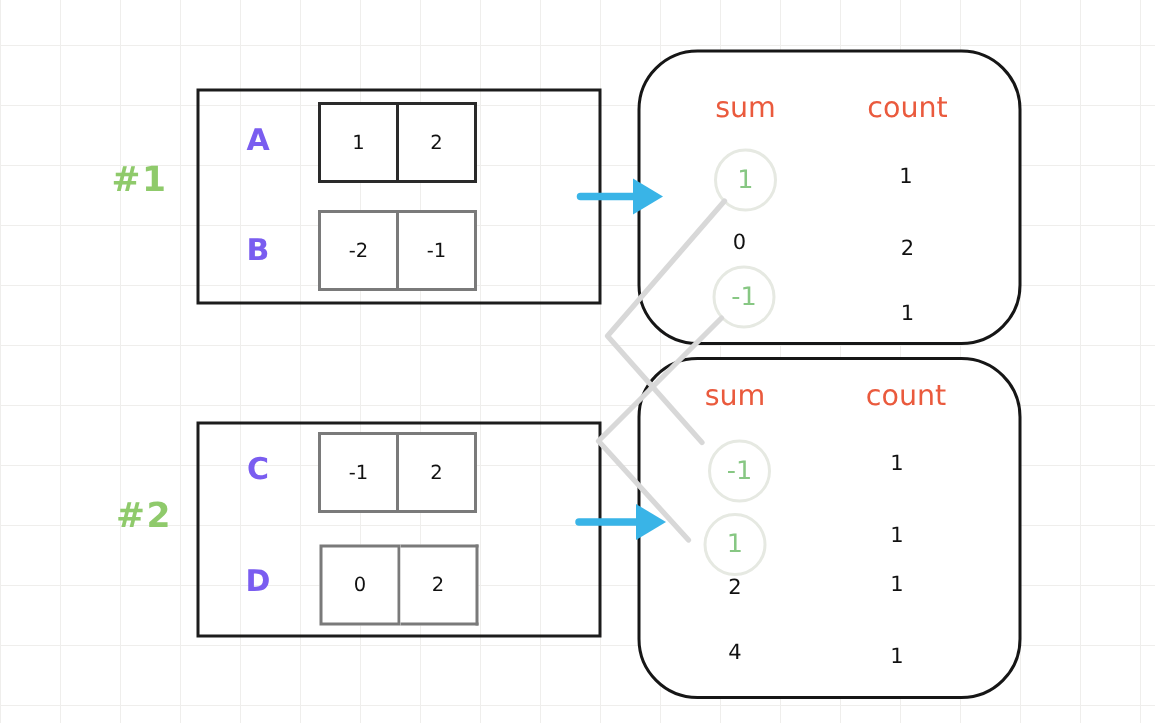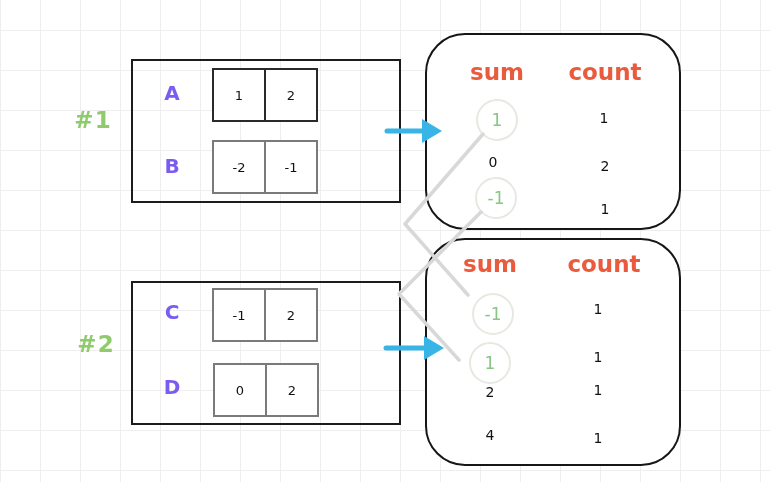--- a/index.html
+++ b/index.html
@@ -19,21 +19,21 @@
   .group-label{font-size:23px;font-weight:600;color:#8fca6b;letter-spacing:1px;}
   .array-name{font-size:20px;font-weight:600;color:#7a5df0;}
   .input-box{position:absolute;border:2px solid #1c1c1c;background:transparent;}
   .cellpair{position:absolute;display:flex;}
   .cell{width:50px;height:50px;display:flex;align-items:center;justify-content:center;
         font-size:13px;color:#111;background:#fff;}
   .dark .cell{border:2px solid #2a2a2a;}
   .gray .cell{border:2px solid #7a7a7a;}
   .cell + .cell{border-left:none !important;}
   .result-box{position:absolute;width:252px;background:#ffffff;border:2px solid #161616;border-radius:40px;}
-  .col-header{font-size:23px;font-weight:700;color:#ea5a3d;}
+  .col-header{font-size:19px;font-weight:400;color:#ea5a3d;}
   .sum-plain{font-size:14px;color:#111;}
   .count-val{font-size:14px;color:#111;}
   .hl-circle{
     position:absolute;transform:translate(-50%,-50%);
     width:38px;height:38px;border-radius:50%;
     border:2px solid #e6e9e2;background:#fff;
     display:flex;align-items:center;justify-content:center;
     font-size:17px;color:#87c783;
   }
   .overlay{position:absolute;left:0;top:0;pointer-events:none;}

